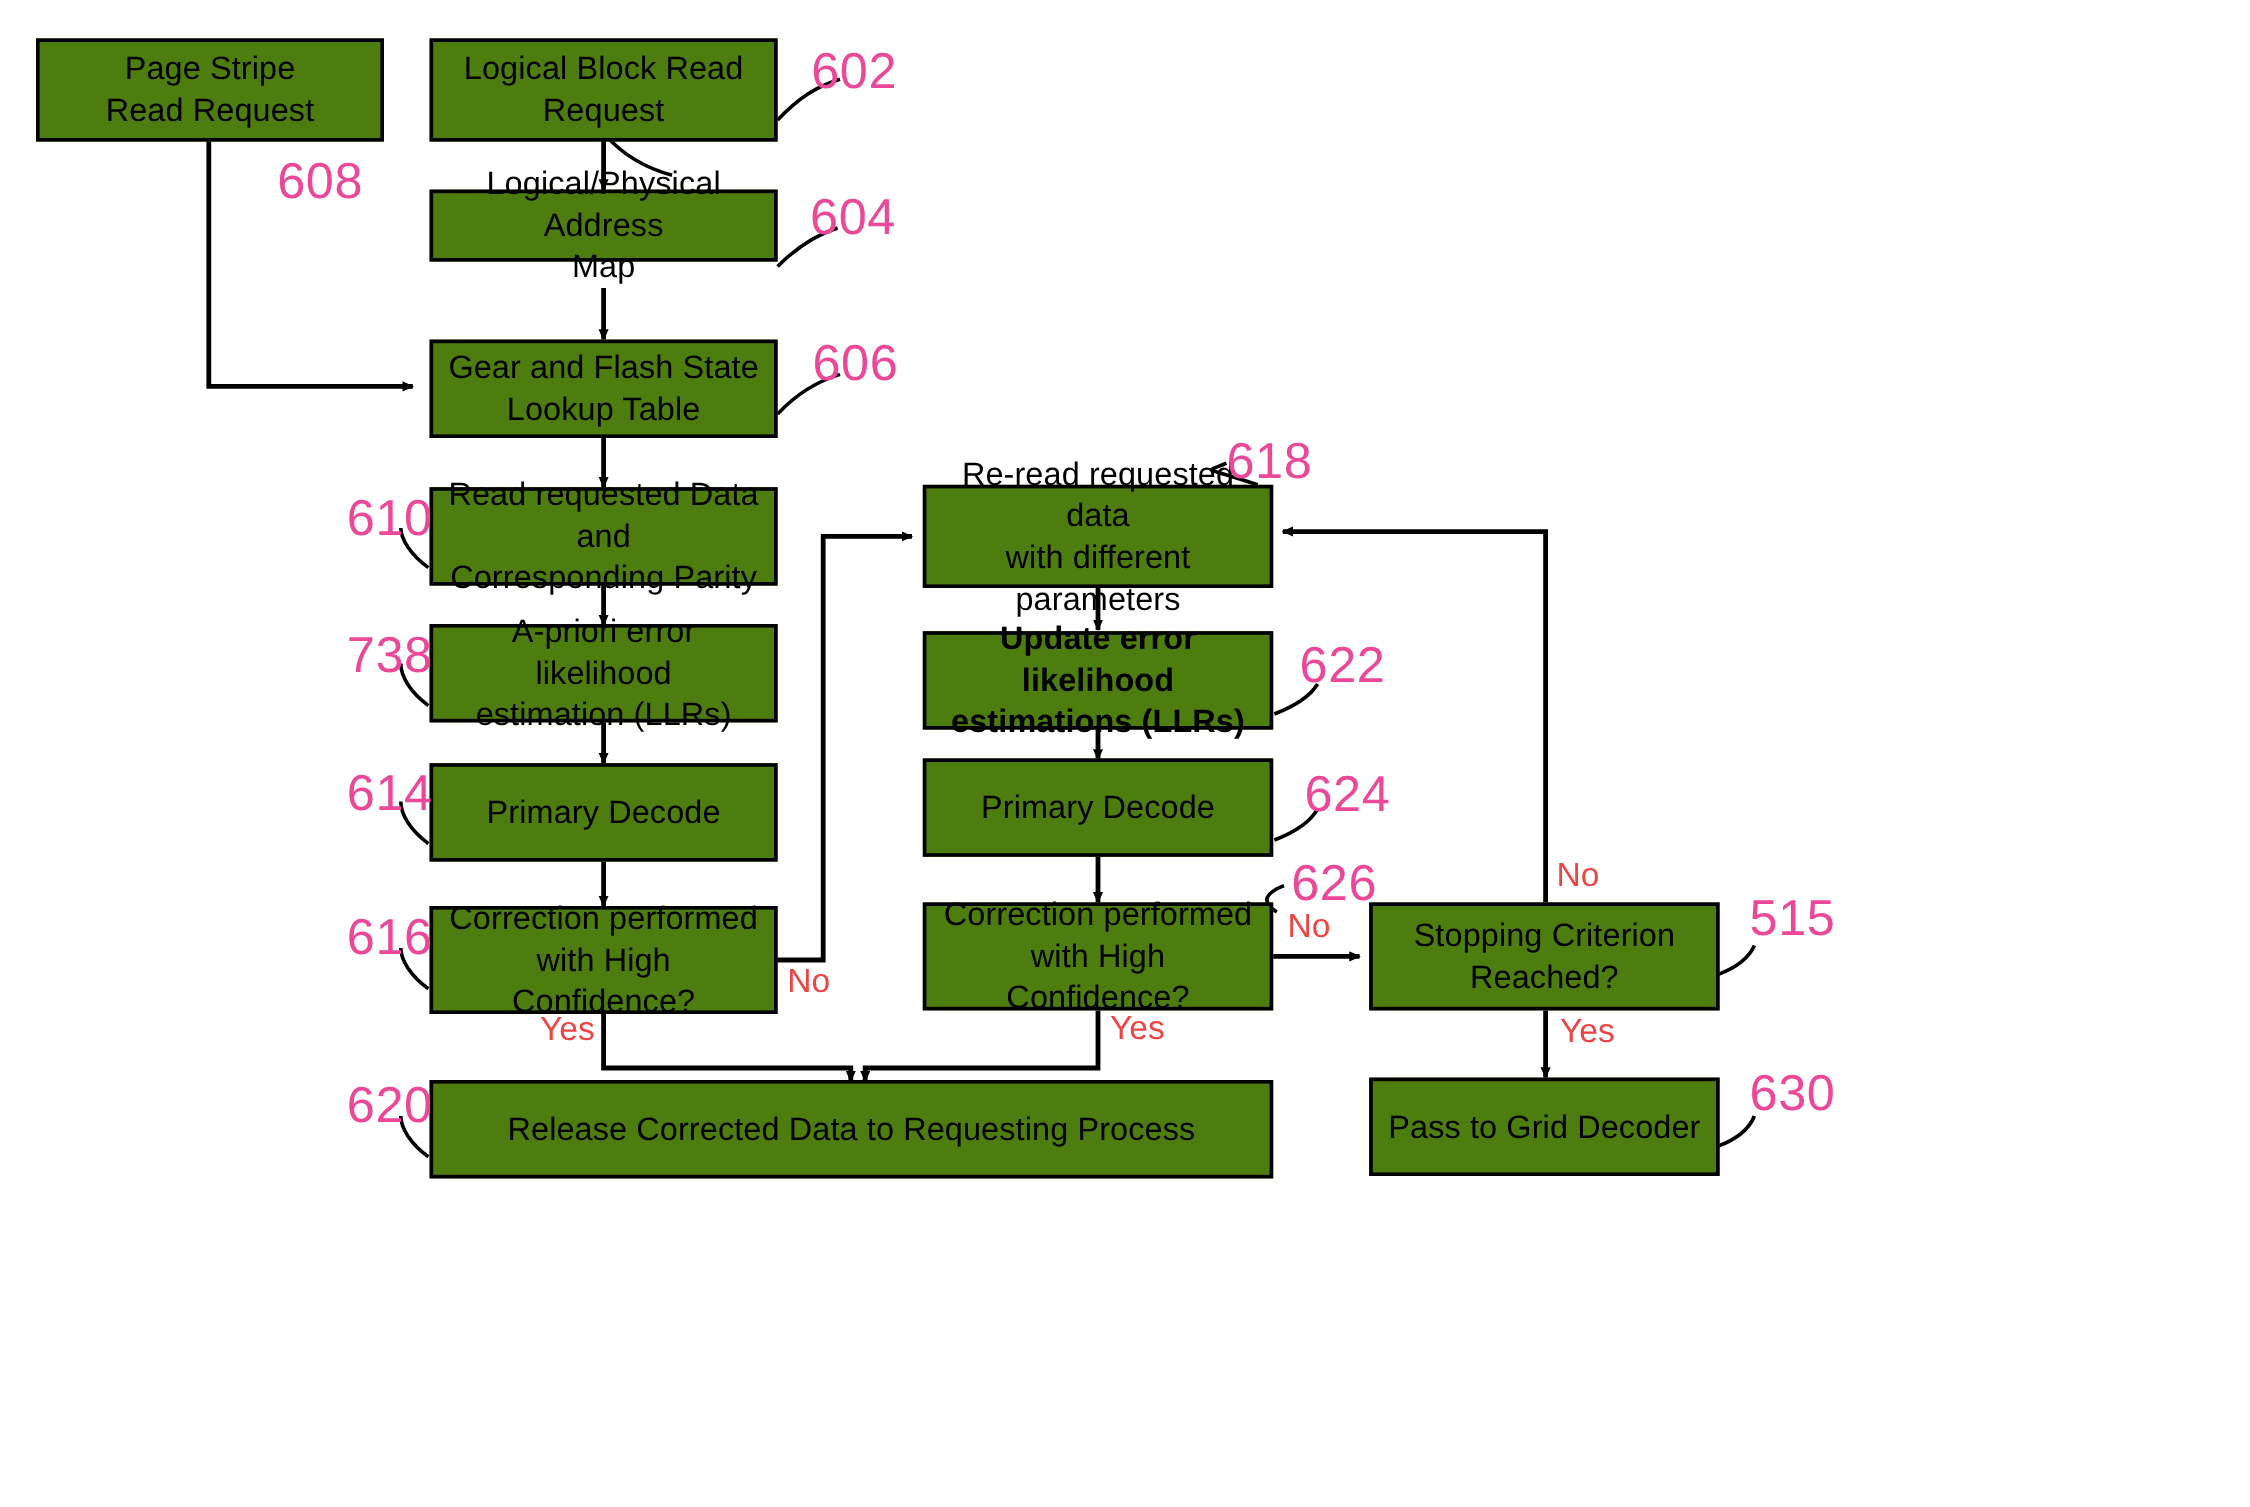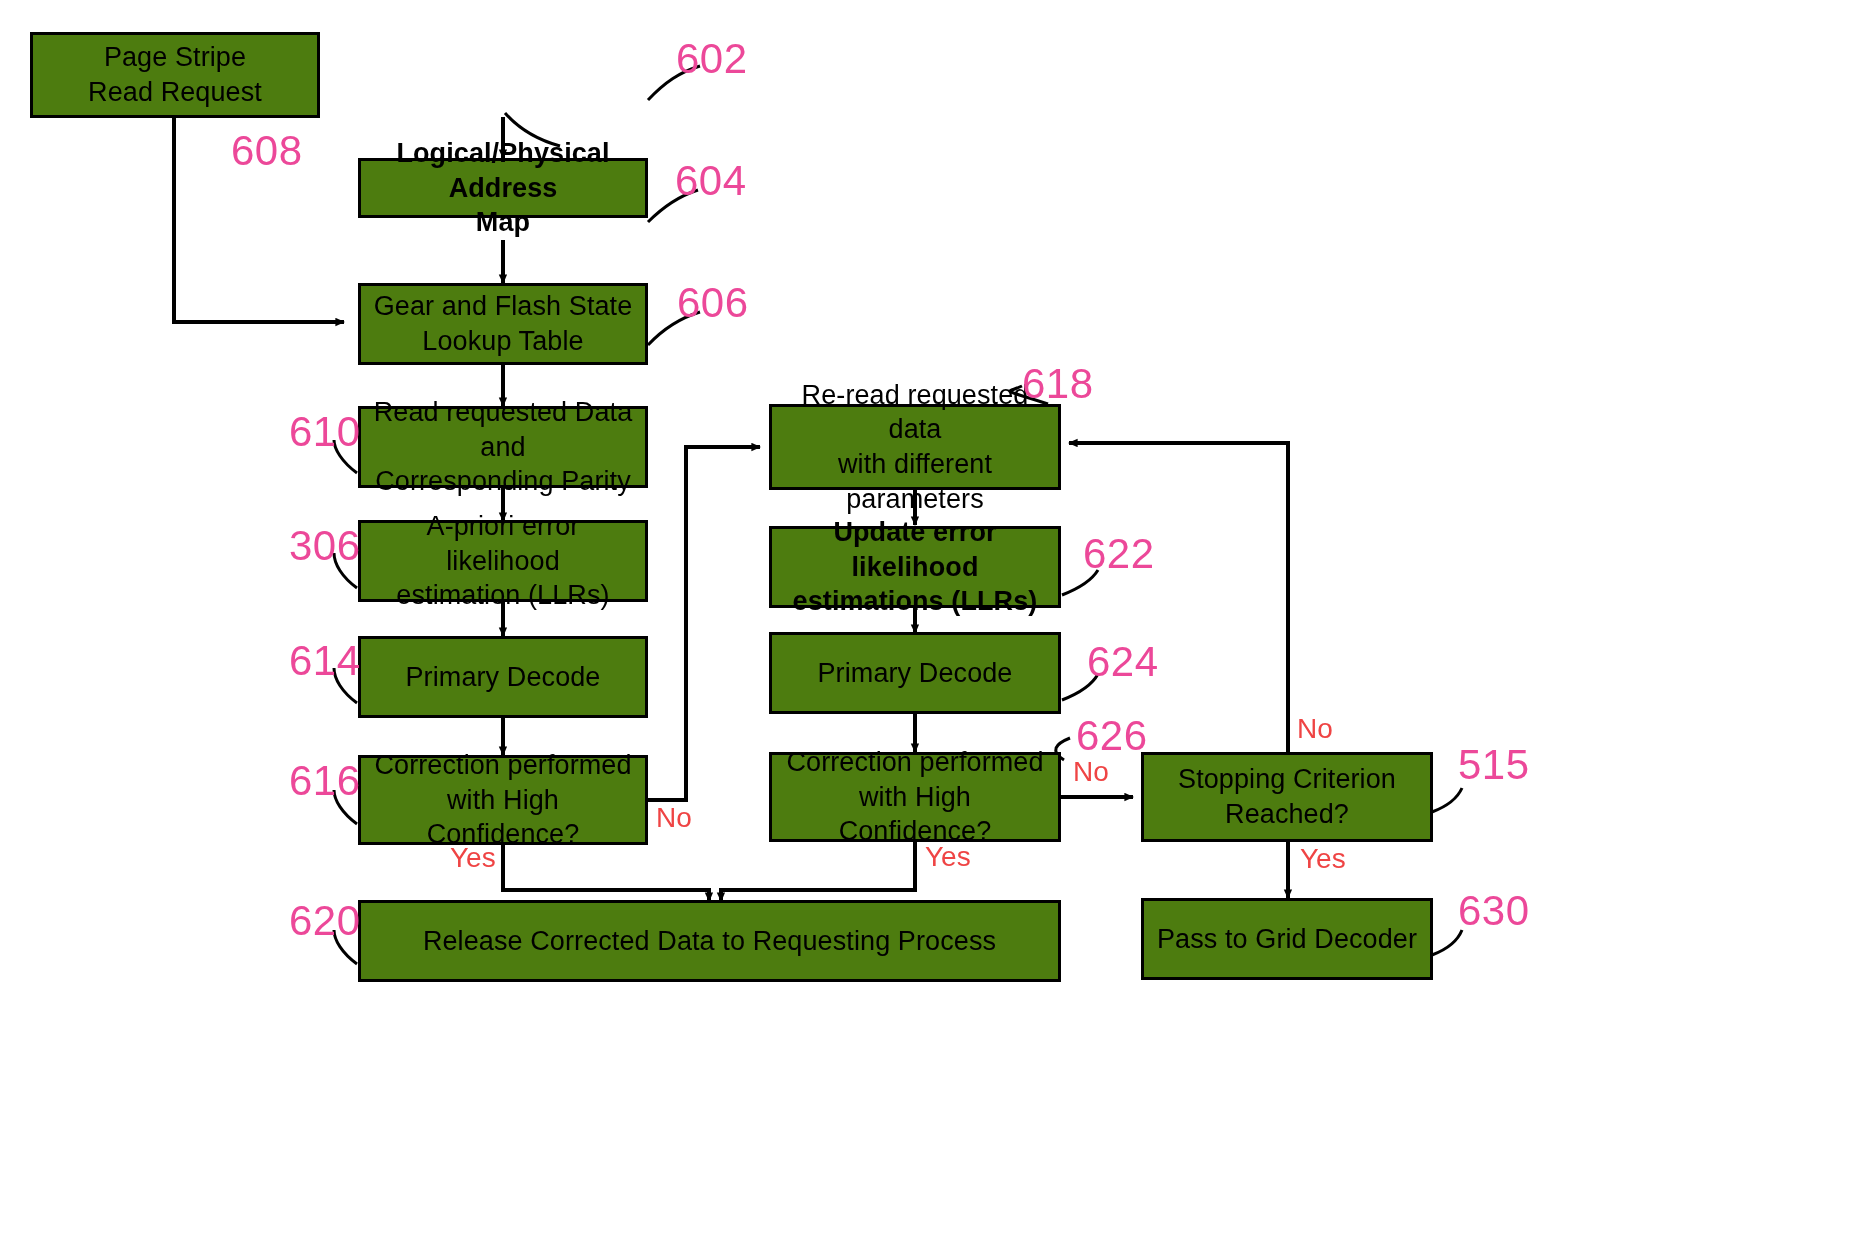--- a/index.html
+++ b/index.html
@@ -125,22 +125,28 @@
     </g>
   </svg>
 
   <div class="node" style="left:30px; top:32px; width:290px; height:86px;">
     <span>
       <span>Page Stripe</span>
       <span>Read Request</span>
     </span>
   </div>
 
-
-  <div class="node" style="left:358px; top:158px; width:290px; height:60px;font-weight:bold;">
+  <div class="node" style="left:358px; top:32px; width:290px; height:86px;">
+    <span>
+      <span>Logical Block Read</span>
+      <span>Request</span>
+    </span>
+  </div>
+
+  <div class="node" style="left:358px; top:158px; width:290px; height:60px;">
     <span>
       <span>Logical/Physical Address</span>
       <span>Map</span>
     </span>
   </div>
 
   <div class="node" style="left:358px; top:283px; width:290px; height:82px;">
     <span>
       <span>Gear and Flash State</span>
       <span>Lookup Table</span>
@@ -210,21 +216,21 @@
 
   <div class="node" style="left:1141px; top:898px; width:292px; height:82px;">
     <span>Pass to Grid Decoder</span>
   </div>
 
   <div class="refnum" style="left:231px; top:130px;">608</div>
   <div class="refnum" style="left:676px; top:38px;">602</div>
   <div class="refnum" style="left:675px; top:160px;">604</div>
   <div class="refnum" style="left:677px; top:282px;">606</div>
   <div class="refnum" style="left:289px; top:411px;">610</div>
-  <div class="refnum" style="left:289px; top:525px;">306</div>
+  <div class="refnum" style="left:289px; top:525px;">738</div>
   <div class="refnum" style="left:289px; top:640px;">614</div>
   <div class="refnum" style="left:289px; top:760px;">616</div>
   <div class="refnum" style="left:1022px; top:363px;">618</div>
   <div class="refnum" style="left:1083px; top:533px;">622</div>
   <div class="refnum" style="left:1087px; top:641px;">624</div>
   <div class="refnum" style="left:1076px; top:715px;">626</div>
   <div class="refnum" style="left:1458px; top:744px;">515</div>
   <div class="refnum" style="left:289px; top:900px;">620</div>
   <div class="refnum" style="left:1458px; top:890px;">630</div>
 

